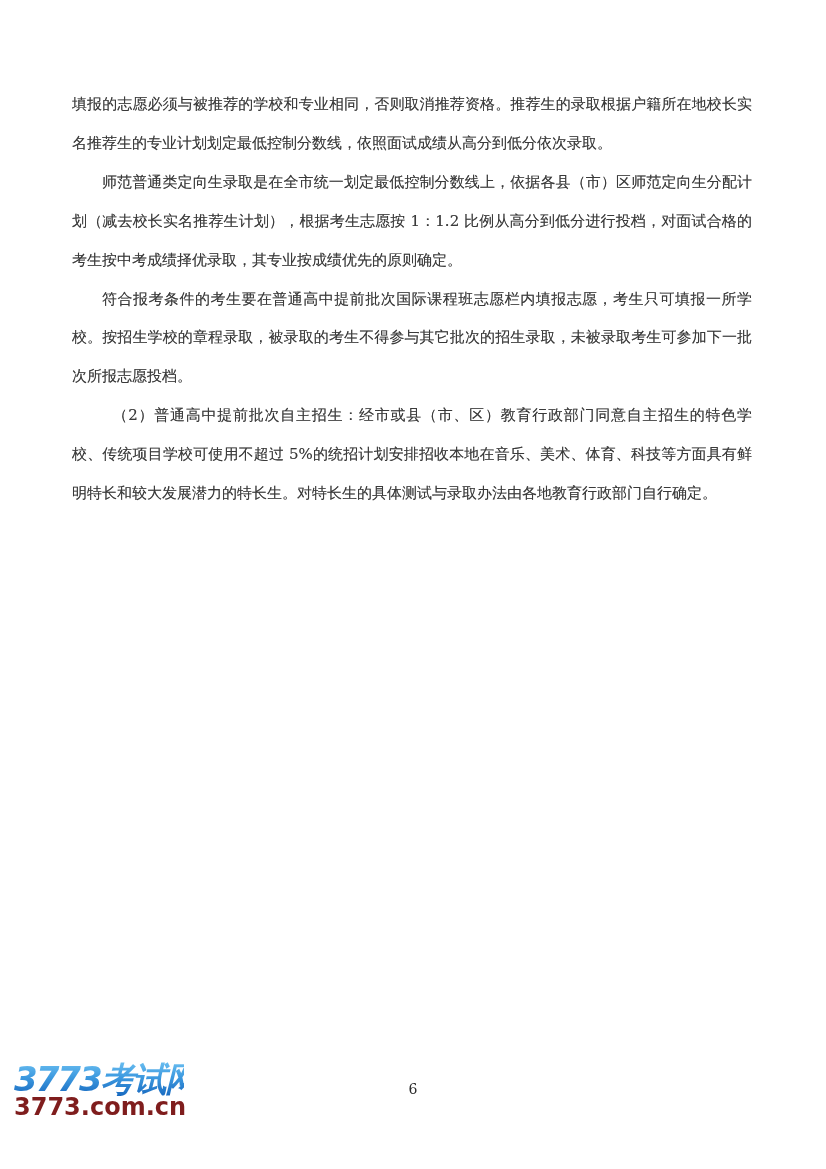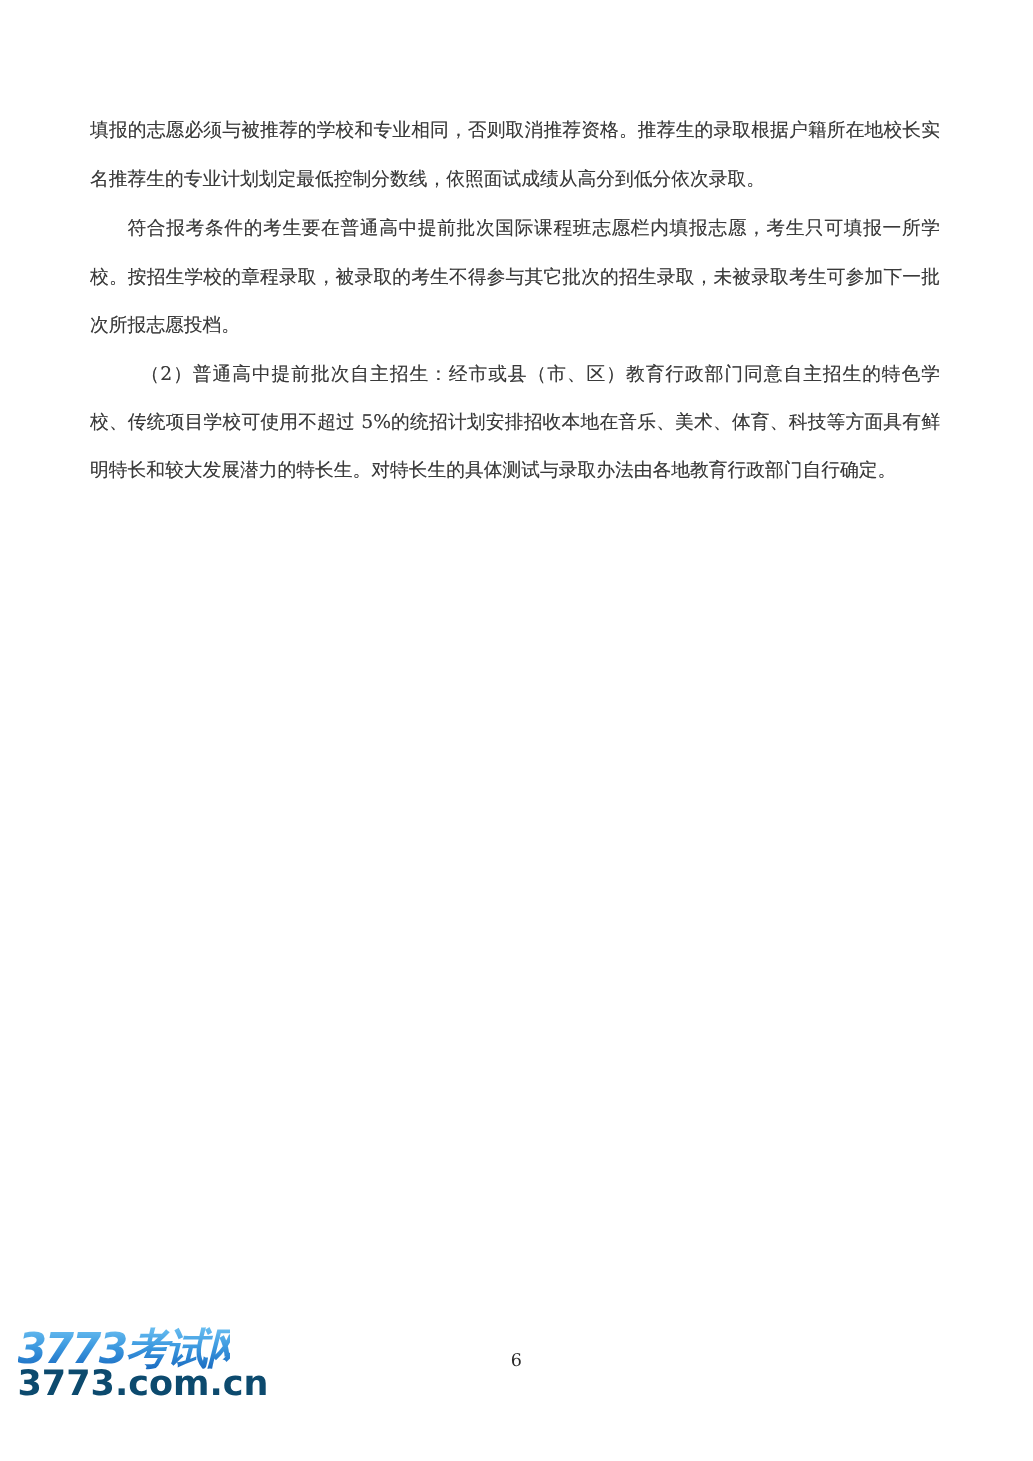--- a/index.html
+++ b/index.html
@@ -62,34 +62,35 @@
     background: linear-gradient(180deg, #6fc2f2 0%, #3d9ae0 45%, #1565bd 100%);
     -webkit-background-clip: text;
     background-clip: text;
     -webkit-text-fill-color: transparent;
     color: #2e8fd8;
   }
   .logo-url {
     margin-top: -2px;
     font-family: "DejaVu Sans", "Liberation Sans", sans-serif;
     font-weight: bold;
-    font-size: 28px;
+    font-size: 24px;
     line-height: 22px;
     letter-spacing: 0px;
-    color: #0c4a6e;
+    color: #7f1d1d;
     white-space: nowrap;
   }
 </style>
 </head>
 <body>
 
 <div class="page">
 
   <main class="text-block">
     <p class="para">填报的志愿必须与被推荐的学校和专业相同，否则取消推荐资格。推荐生的录取根据户籍所在地校长实名推荐生的专业计划划定最低控制分数线，依照面试成绩从高分到低分依次录取。</p>
+    <p class="para indent">师范普通类定向生录取是在全市统一划定最低控制分数线上，依据各县（市）区师范定向生分配计划（减去校长实名推荐生计划），根据考生志愿按 1：1.2 比例从高分到低分进行投档，对面试合格的考生按中考成绩择优录取，其专业按成绩优先的原则确定。</p>
     <p class="para indent">符合报考条件的考生要在普通高中提前批次国际课程班志愿栏内填报志愿，考生只可填报一所学校。按招生学校的章程录取，被录取的考生不得参与其它批次的招生录取，未被录取考生可参加下一批次所报志愿投档。</p>
     <p class="para indent-lg">（2）普通高中提前批次自主招生：经市或县（市、区）教育行政部门同意自主招生的特色学校、传统项目学校可使用不超过 5%的统招计划安排招收本地在音乐、美术、体育、科技等方面具有鲜明特长和较大发展潜力的特长生。对特长生的具体测试与录取办法由各地教育行政部门自行确定。</p>
   </main>
 
   <div class="page-number">6</div>
 
   <div class="logo">
     <div class="logo-title">3773考试网</div>
     <div class="logo-url">3773.com.cn</div>
   </div>

